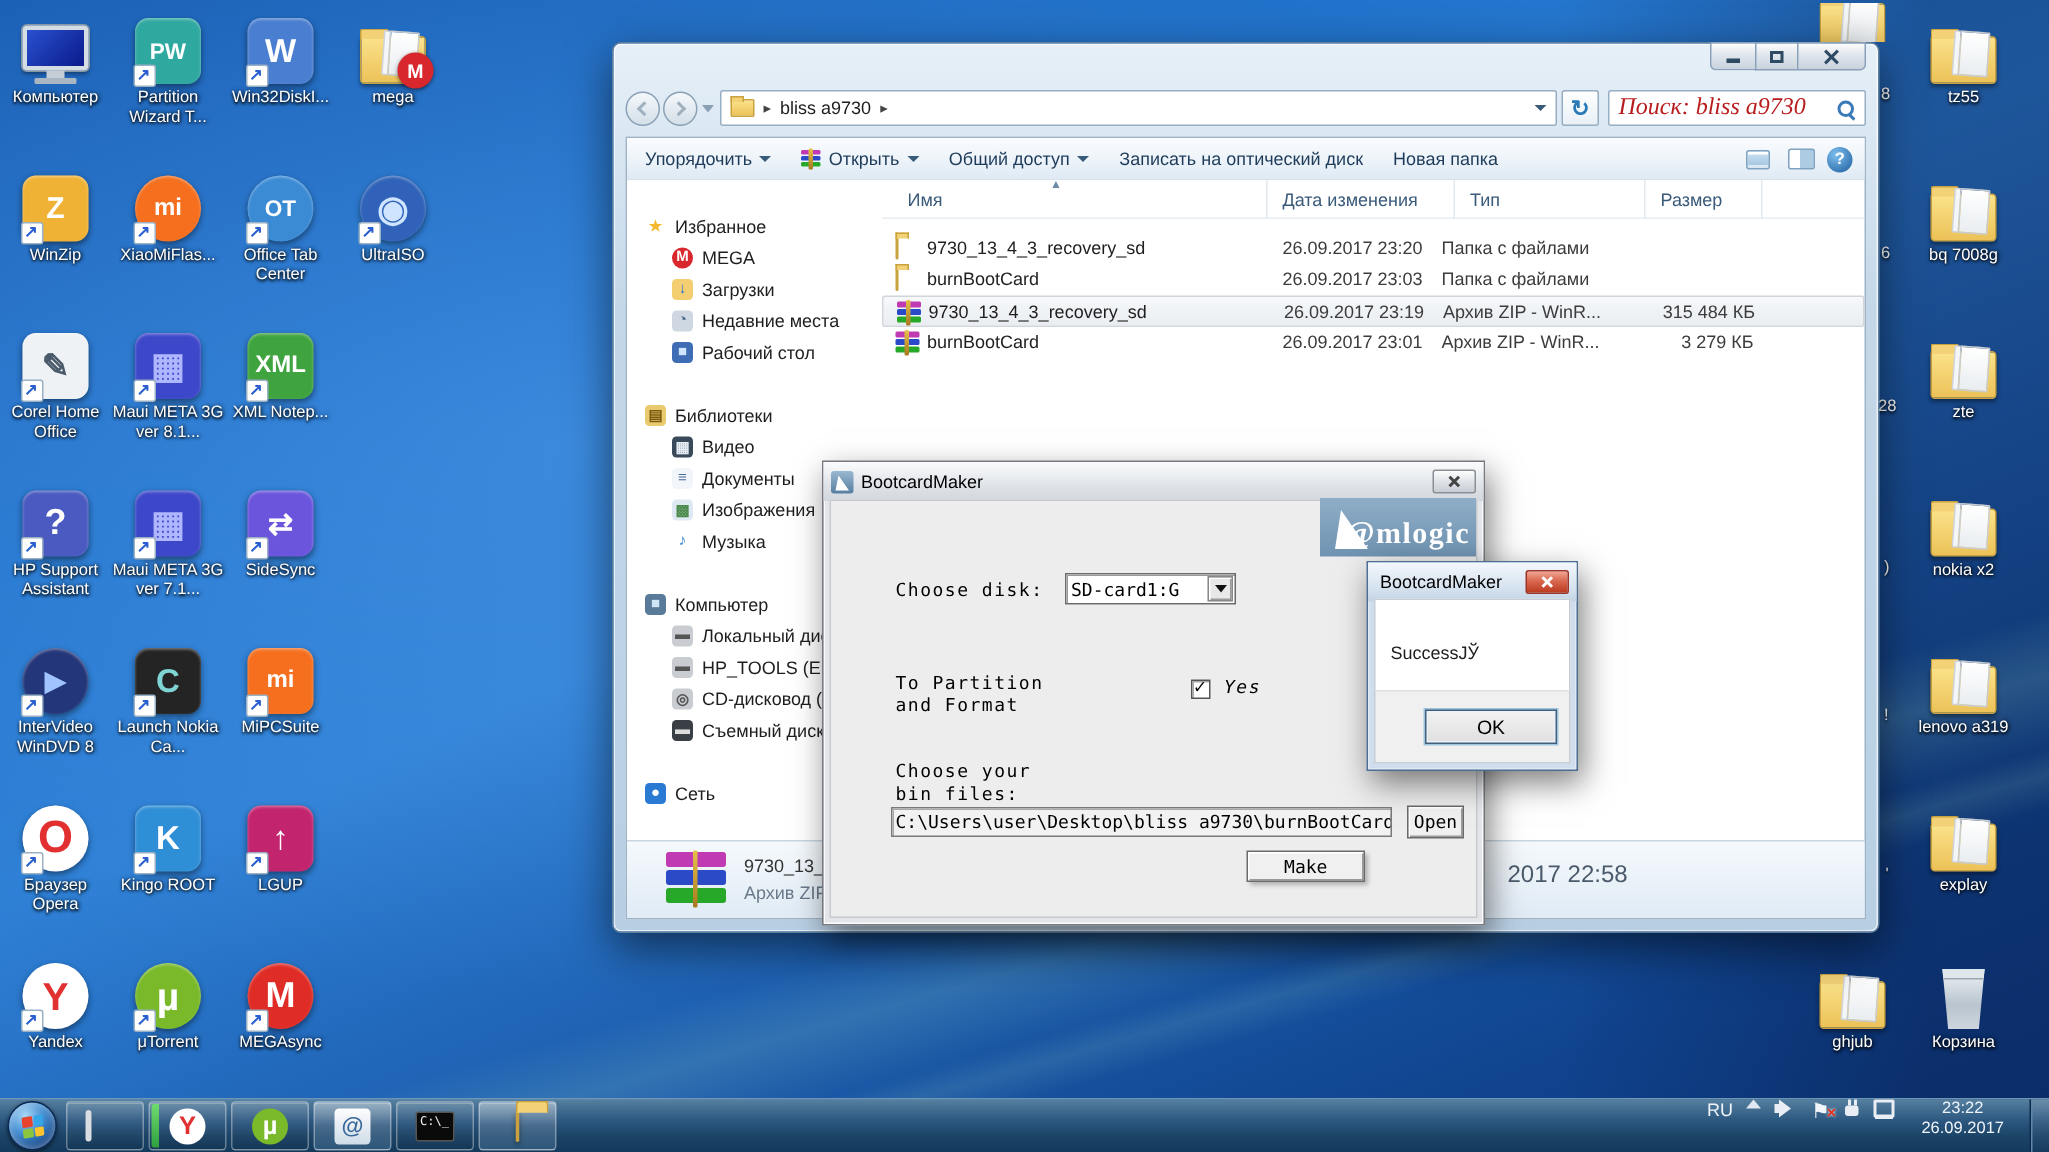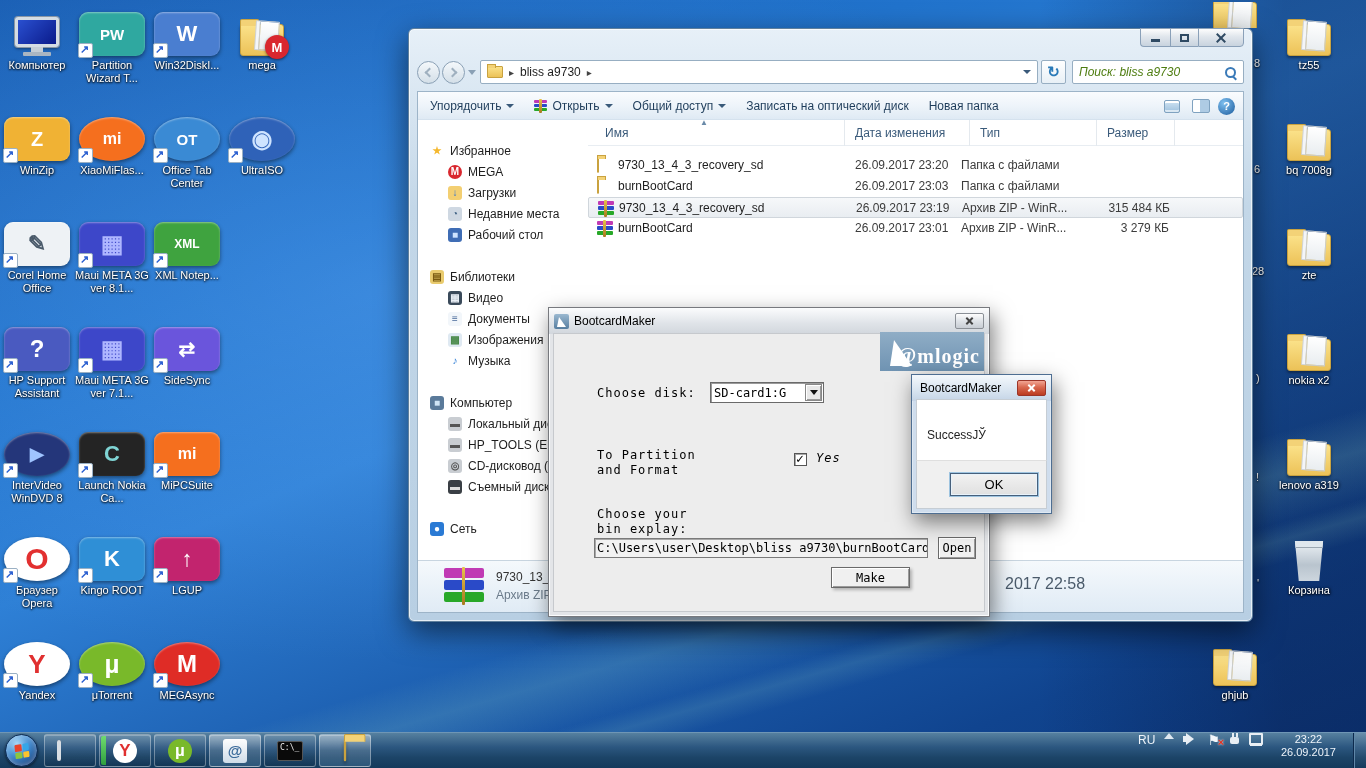--- a/index.html
+++ b/index.html
@@ -18,21 +18,21 @@
 
   
   #left-icons { position:absolute; left:0; top:6px; display:grid;
     grid-template-rows:repeat(7,105px); grid-auto-flow:column; grid-auto-columns:75px; }
   #right-outer { position:absolute; left:1272px; top:6px; display:grid; grid-template-rows:repeat(7,105px); grid-auto-columns:76px; }
   #right-inner { position:absolute; left:1198px; top:636px; width:74px; }
   .desk-icon { width:74px; display:flex; flex-direction:column; align-items:center; cursor:default; }
   .di-box { position:relative; height:50px; display:flex; align-items:flex-end; justify-content:center; }
   .di-label { margin-top:3px; font-size:11px; line-height:13px; color:#fff; text-align:center; max-width:74px;
     text-shadow:0 1px 2px #000, 1px 0 3px rgba(0,0,0,.85); white-space:pre-line; }
-  .appico { display:flex; align-items:center; justify-content:center; width:66px; height:44px;
+  .appico { display:flex; align-items:center; justify-content:center; width:44px; height:44px;
     font-weight:bold; font-size:20px; box-shadow:0 2px 4px rgba(0,0,0,.45), inset 0 1px 2px rgba(255,255,255,.4); }
   .appico.sq { border-radius:9px; }
   .appico.cir { border-radius:50%; }
   .fold { position:relative; width:44px; height:32px; background:linear-gradient(#fbe28a,#ecc258);
     border:1px solid #c9a23f; border-radius:2px 3px 3px 3px; box-shadow:0 2px 3px rgba(0,0,0,.4); }
   .fold::before { content:""; position:absolute; left:-1px; top:-6px; width:17px; height:6px;
     background:#f3d277; border:1px solid #c9a23f; border-bottom:none; border-radius:2px 2px 0 0; }
   .fold .papers { position:absolute; right:4px; top:-4px; width:20px; height:30px; background:linear-gradient(#fff,#e9edf0);
     border:1px solid #c8ccd0; border-radius:1px; transform:rotate(4deg); box-shadow:-4px 0 0 -1px #f4f6f8, -4px 0 0 0 #cfd3d7; }
   .fold .badge { position:absolute; right:-6px; bottom:-4px; width:24px; height:24px; border-radius:50%;
@@ -78,21 +78,21 @@
   .crumb .sep { color:#444; font-size:10px; margin:0 6px; }
   .crumb .spring { flex:1; }
   .crumb .dd, .tb-item .dd { width:0; height:0; border-left:4px solid transparent; border-right:4px solid transparent; border-top:4px solid #3a5a7a; margin-left:5px; }
   .fold-xs { position:relative; width:16px; height:12px; background:linear-gradient(#fbe28a,#ecc258); border:1px solid #c9a23f; border-radius:1px; flex:none; }
   .fold-xs::before { content:""; position:absolute; left:-1px; top:-3px; width:7px; height:3px; background:#f3d277; border:1px solid #c9a23f; border-bottom:none; }
   .refresh { width:25px; height:24px; margin-left:3px; background:linear-gradient(#fff,#e8f0f6); border:1px solid #97aec2; border-radius:2px;
     display:flex; align-items:center; justify-content:center; }
   .refresh::after { content:"↻"; color:#2a7ab8; font-size:15px; font-weight:bold; }
   .searchbox { width:172px; height:24px; margin-left:6px; background:#fff; border:1px solid #97aec2; border-radius:2px;
     display:flex; align-items:center; padding:0 6px; }
-  .searchbox .ph { flex:1; font-size:12px; font-style:italic; color:#4d7c0f; }
+  .searchbox .ph { flex:1; font-size:16px; font-style:italic; color:#b91c1c;font-family:Liberation Serif, serif; }
   .mag { position:relative; width:13px; height:13px; flex:none; }
   .mag::before { content:""; position:absolute; left:1px; top:1px; width:7px; height:7px; border:2px solid #3a7ab8; border-radius:50%; }
   .mag::after { content:""; position:absolute; right:0; bottom:0; width:5px; height:2px; background:#3a7ab8; transform:rotate(45deg); }
   .client { position:absolute; left:8px; right:8px; top:62px; bottom:8px; background:#fff; border:1px solid #9db4c8; }
   .toolbar { position:relative; height:28px; background:linear-gradient(#fafcfe,#eef4fa 50%,#dfeaf4);
     border-bottom:1px solid #d5e2ee; display:flex; align-items:center; padding-left:12px; gap:20px; }
   .tb-item { display:flex; align-items:center; font-size:12px; color:#1e3c5a; cursor:default; }
   .tb-item .bkico { margin-right:5px; }
   .tb-right { position:absolute; right:8px; top:0; height:28px; display:flex; align-items:center; gap:8px; }
   .views { display:flex; align-items:center; }
@@ -350,21 +350,21 @@
       </div>
       <div class="desk-icon">
         <div class="di-box">
           <span class="appico cir" style="background: rgb(58, 138, 212); color: rgb(255, 255, 255); font-size: 15px;">OT</span>
           <span class="sc"></span>
         </div>
         <div class="di-label">Office Tab Center</div>
       </div>
       <div class="desk-icon">
         <div class="di-box">
-          <span class="appico sq" style="background: rgb(63, 163, 63); color: rgb(255, 255, 255); font-size: 12px;">XML</span>
+          <span class="appico sq" style="background: rgb(63, 163, 63); color: rgb(255, 255, 255); font-size: 16px;">XML</span>
           <span class="sc"></span>
         </div>
         <div class="di-label">XML Notep...</div>
       </div>
       <div class="desk-icon">
         <div class="di-box">
           <span class="appico sq" style="background: rgb(106, 85, 220); color: rgb(255, 255, 255); font-size: 20px;">⇄</span>
           <span class="sc"></span>
         </div>
         <div class="di-label">SideSync</div>
@@ -440,20 +440,28 @@
         </div>
         <div class="di-label">nokia x2</div>
       </div>
       <div class="desk-icon">
         <div class="di-box">
           <div class="fold">
             <i class="papers"></i>
           </div>
         </div>
         <div class="di-label">lenovo a319</div>
+      </div>
+      <div class="desk-icon">
+        <div class="di-box">
+          <div class="fold">
+            <i class="papers"></i>
+          </div>
+        </div>
+        <div class="di-label">explay</div>
       </div>
       <div class="desk-icon">
         <div class="di-box">
           <div class="bin">
             <i class="bin-rim"></i>
           </div>
         </div>
         <div class="di-label">Корзина</div>
       </div>
     </div>
@@ -705,21 +713,21 @@
       <div class="fld" id="lbl-disk">Choose disk:</div>
       <div class="combo">
         <span class="combo-val">SD-card1:G</span>
         <span class="combo-btn"></span>
       </div>
       <div class="fld" id="lbl-part">To Partition
 and Format</div>
       <span class="chk"></span>
       <span class="fld" id="lbl-yes">Yes</span>
       <div class="fld" id="lbl-bin">Choose your
-bin explay:</div>
+bin files:</div>
       <div class="edit"><span>C:\Users\user\Desktop\bliss a9730\burnBootCard\burnBoo</span></div>
       <button class="b3d" id="btn-open">Open</button>
       <button class="b3d" id="btn-make">Make</button>
     </div>
   </div>
 
   <div id="successbox" class="dlg">
     <div class="dlg-title">
       <span class="t" style="margin-left:3px">BootcardMaker</span>
       <span class="bclose red">

